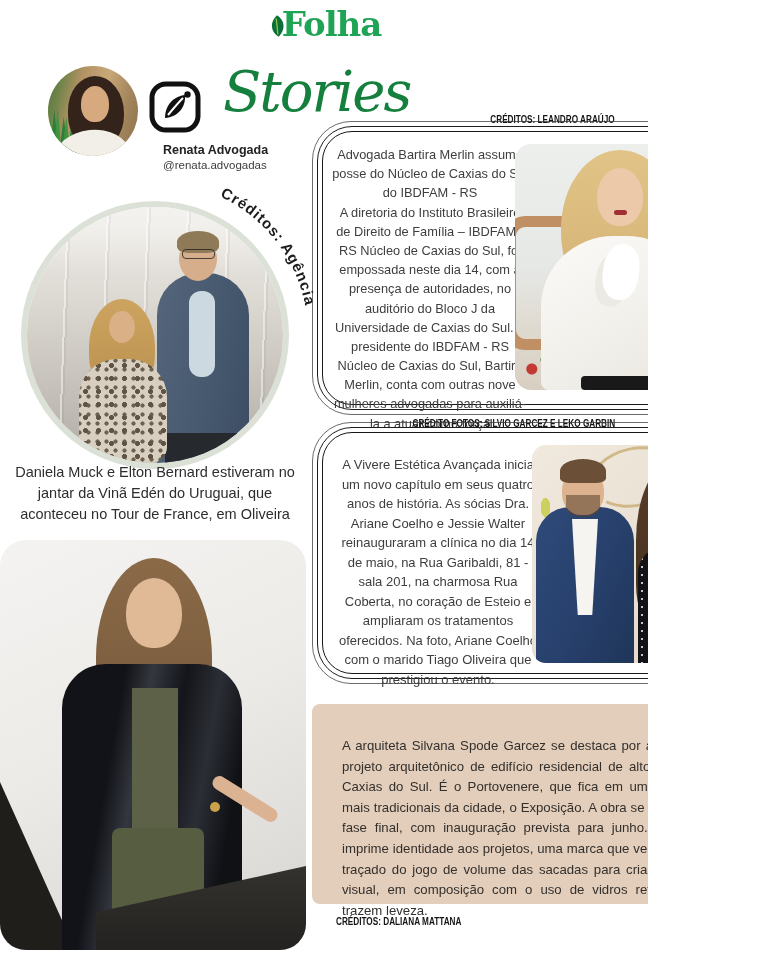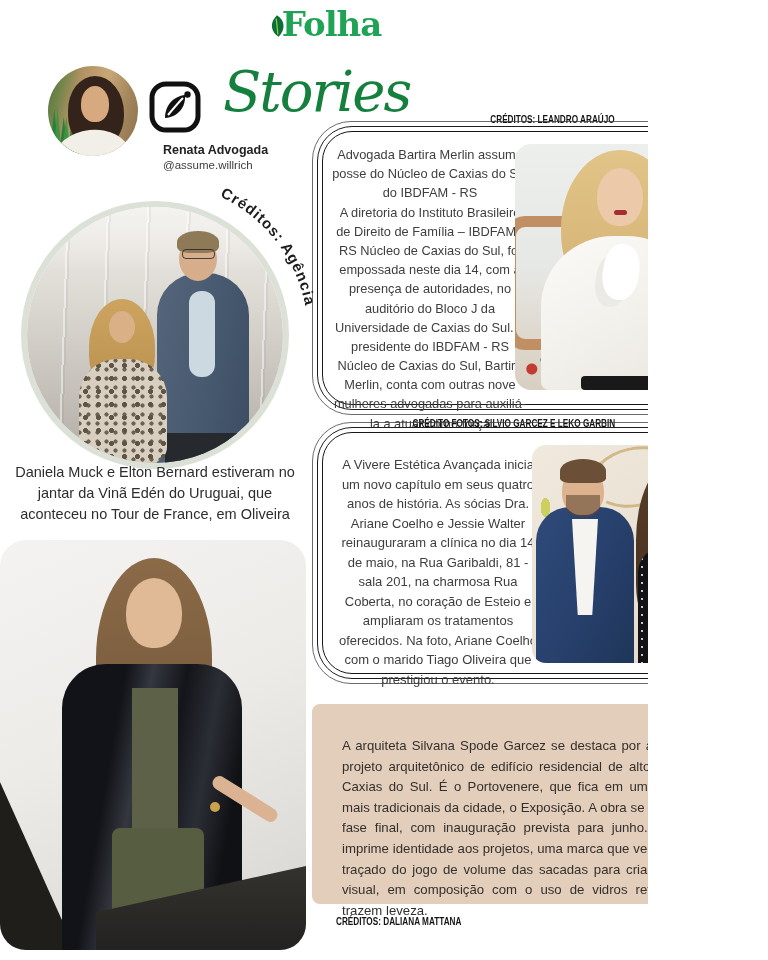--- a/index.html
+++ b/index.html
@@ -169,21 +169,21 @@
   <div class="stories-icon">
     <svg width="54" height="54" viewBox="0 0 54 54">
       <rect x="4" y="4" width="46" height="46" rx="14" fill="none" stroke="#111" stroke-width="5"></rect>
       <circle cx="39.5" cy="14.5" r="3.2" fill="#111"></circle>
       <path d="M17 38 C17 25 26 16 37 15 C38 27 30 37 17 38 Z" fill="#111"></path>
       <path d="M20 35 C25 29 30 23 35 18" stroke="#fff" stroke-width="2" fill="none"></path>
     </svg>
   </div>
   <div class="stories-title">Stories</div>
   <div class="author-name">Renata Advogada</div>
-  <div class="author-handle">@assume.willrich</div>
+  <div class="author-handle">@renata.advogadas</div>
 
   <div class="credit r" style="top:114px;right:33px;">
     <span>CRÉDITOS: LEANDRO ARAÚJO</span>
   </div>
   <div class="card card1">
     <p class="card-text preline">Advogada Bartira Merlin assume posse do Núcleo de Caxias do Sul do IBDFAM - RS
 A diretoria do Instituto Brasileiro de Direito de Família – IBDFAM - RS Núcleo de Caxias do Sul, foi empossada neste dia 14, com a presença de autoridades, no auditório do Bloco J da Universidade de Caxias do Sul. A presidente do IBDFAM - RS Núcleo de Caxias do Sul, Bartira Merlin, conta com outras nove mulheres advogadas para auxiliá-la a atuar como força representativa na Serra Gaúcha.</p>
     <div class="photo photo-bartira">
       <div class="chair"></div>
       <div class="flowers"></div>

